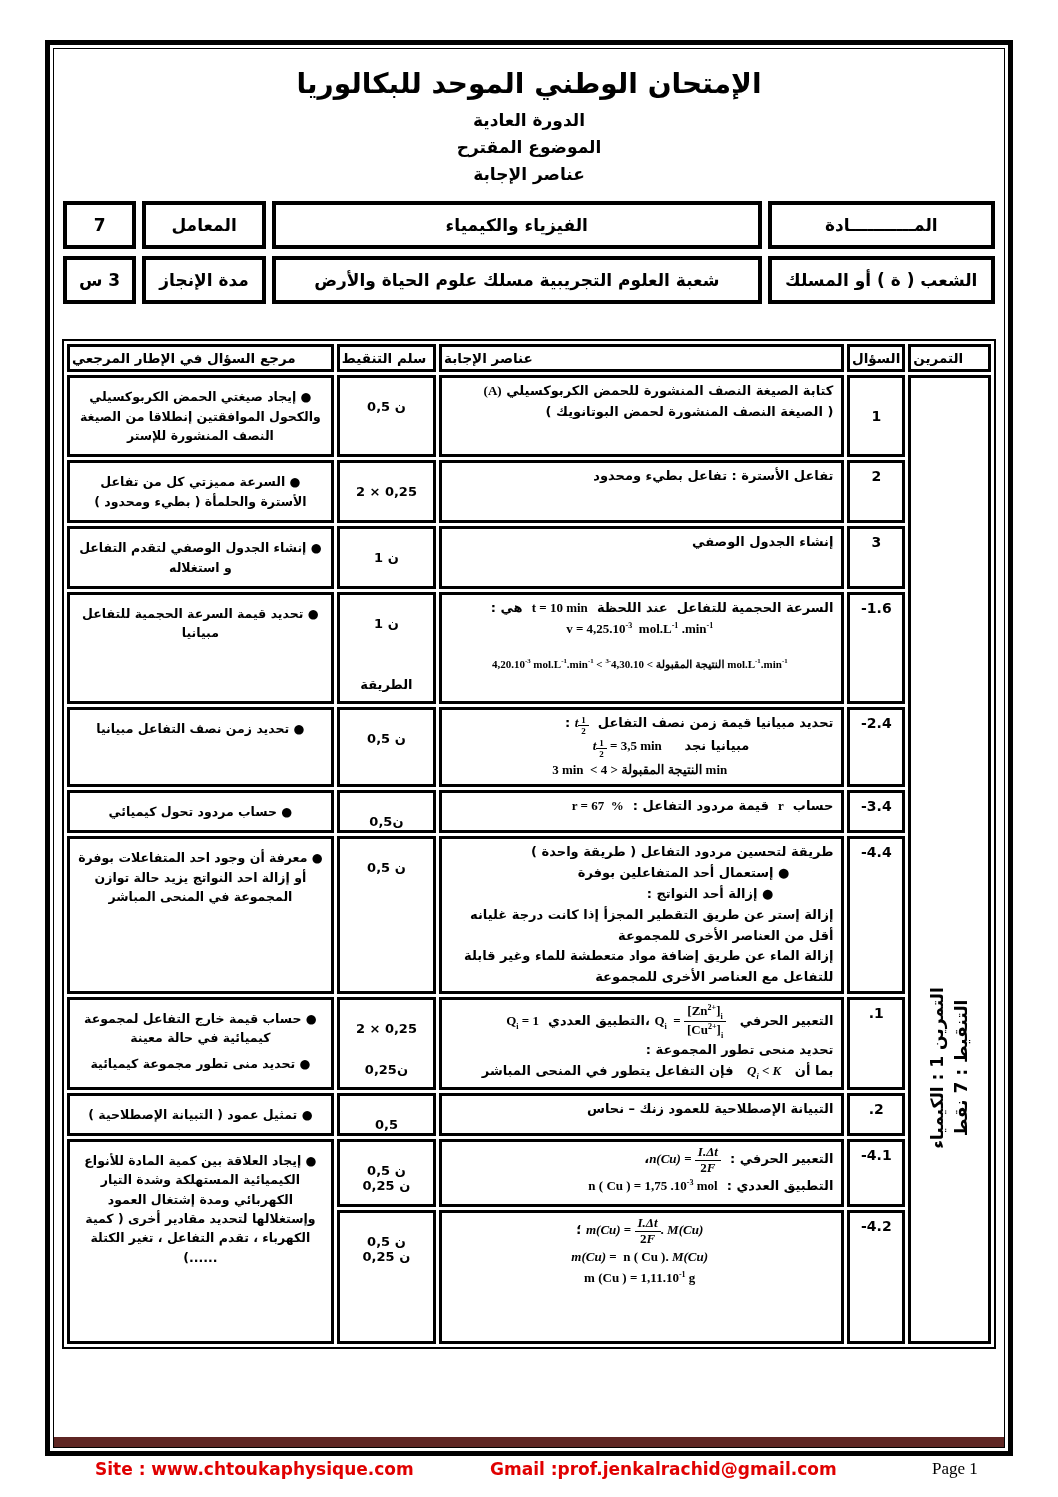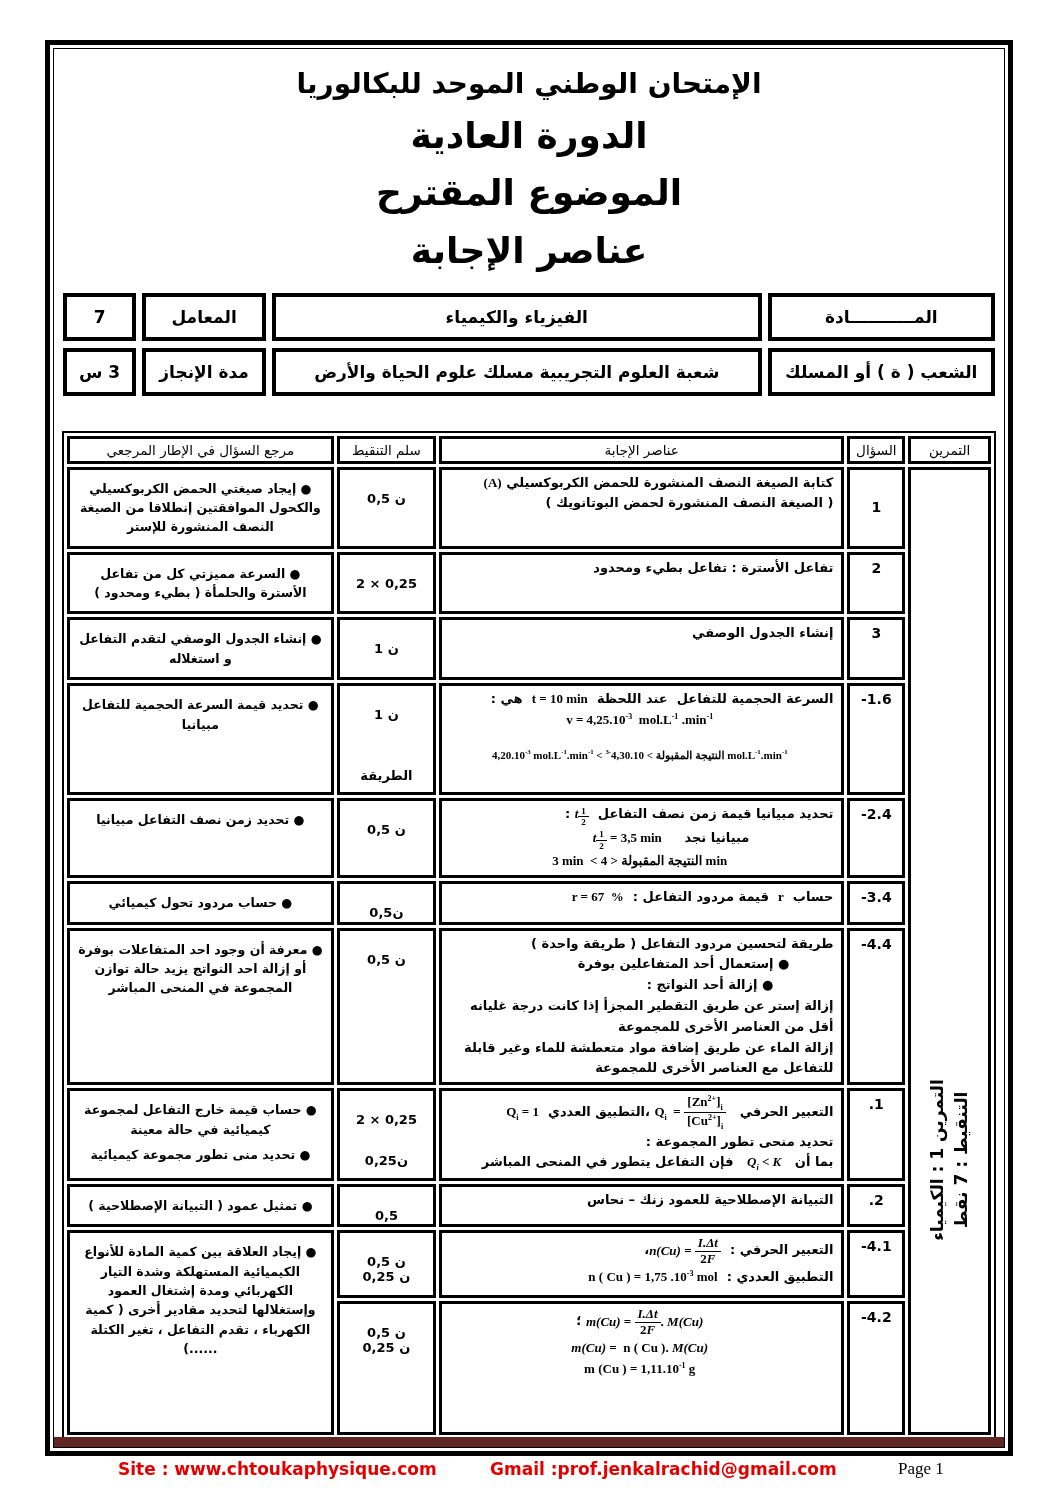--- a/index.html
+++ b/index.html
@@ -10,33 +10,33 @@
   }
   .frame{
     position:absolute;left:45px;top:40px;width:968px;height:1416px;
     border:5px solid #000;padding:3px;box-sizing:border-box;background:#fff;
   }
   .frame-inner{
     border:1px solid #000;width:100%;height:100%;box-sizing:border-box;
     position:relative;direction:rtl;
   }
   .title-block{text-align:center;font-weight:bold;margin-top:13px;}
-  .title-line{font-size:36px;line-height:1.6;}
+  .title-line{font-size:17px;line-height:1.6;}
   .title-line.first{font-size:28px;}
 
   .info-table{direction:rtl;border-collapse:separate;border-spacing:6px 7px;margin:6px auto 0;table-layout:fixed;width:944px;}
   .info-table td{
     border:4px solid #000;font-weight:bold;font-size:17px;text-align:center;
     height:36px;padding:2px 4px;vertical-align:middle;box-sizing:content-box;
   }
 
   .atable-wrap{width:930px;margin:28px 8px 0 auto;border:2px solid #000;background:#fff;}
   .atable{direction:rtl;border-collapse:separate;border-spacing:3px;table-layout:fixed;width:100%;}
   .atable th,.atable td{border:3px solid #000;box-sizing:border-box;background:#fff;}
-  .atable th{font-size:13.5px;font-weight:normal;height:28px;text-align:center;vertical-align:middle;padding:0 2px;}
+  .atable th{font-size:13.5px;font-weight:bold;height:28px;text-align:left;vertical-align:middle;padding:0 2px;}
   .q-cell{font-size:14px;font-weight:bold;text-align:center;vertical-align:top;padding-top:5px;direction:ltr;}
   .q-cell.vm{vertical-align:middle;padding-top:0;}
   .ans-cell{font-size:13px;font-weight:bold;vertical-align:top;padding:3px 8px 3px 4px;line-height:1.6;text-align:right;}
   .scale-cell{font-size:13px;font-weight:bold;text-align:center;vertical-align:top;padding-top:21px;direction:ltr;}
   .ref-cell{font-size:12.5px;font-weight:bold;text-align:center;vertical-align:top;padding:9px 6px;line-height:1.55;}
   .ex-cell{position:relative;}
   .vert{
     position:absolute;left:50%;top:690px;
     transform:translate(-50%,-50%) rotate(-90deg);
     white-space:nowrap;font-weight:bold;font-size:17px;text-align:center;line-height:1.4;
@@ -45,23 +45,23 @@
   .ctr{text-align:center;}
   .fm{font-family:"Liberation Serif",serif;}
   sup{font-size:0.62em;}
   sub{font-size:0.62em;}
   .frac{display:inline-block;vertical-align:middle;text-align:center;line-height:1.15;}
   .frac .top{display:block;border-bottom:1.5px solid #000;padding:0 3px;}
   .frac .bot{display:block;padding:0 3px;}
   .frac.tiny{font-size:9px;vertical-align:-7px;}
   .maroon-bar{position:absolute;bottom:0;left:0;right:0;height:10px;background:var(--maroon_bar,#5f2623);}
   .footer{position:absolute;top:1459px;left:0;width:100%;height:32px;}
-  .footer .site{position:absolute;left:95px;color:var(--accent_red,#e00000);font-weight:bold;font-size:17px;margin-left:23px;}
+  .footer .site{position:absolute;left:95px;color:var(--accent_red,#e00000);font-weight:bold;font-size:17px;}
   .footer .gmail{position:absolute;left:490px;color:var(--accent_red,#e00000);font-weight:bold;font-size:17px;}
-  .footer .page{position:absolute;left:898px;color:#000;font-family:"Liberation Serif",serif;font-size:17px;}
+  .footer .page{position:absolute;left:932px;color:#000;font-family:"Liberation Serif",serif;font-size:17px;}
 </style>
 </head>
 <body>
 
 <div class="frame">
   <div class="frame-inner">
 
     <div class="title-block">
       <div class="title-line first">الإمتحان الوطني الموحد للبكالوريا</div>
       <div class="title-line">الدورة العادية</div>

